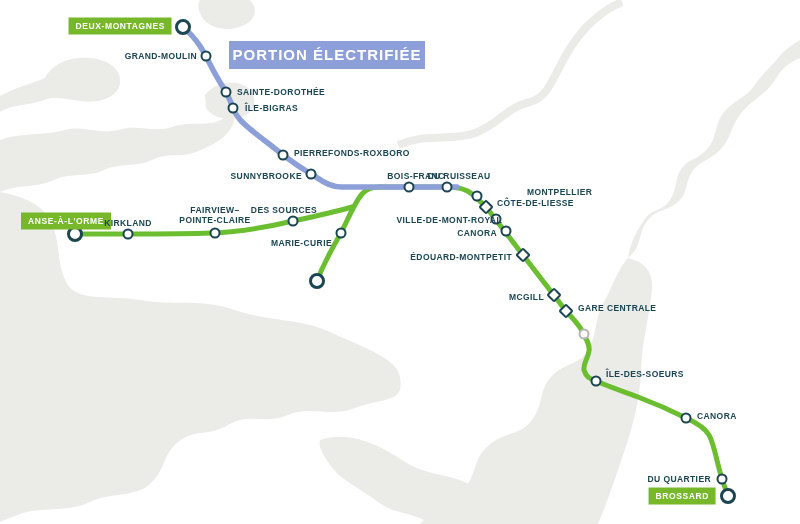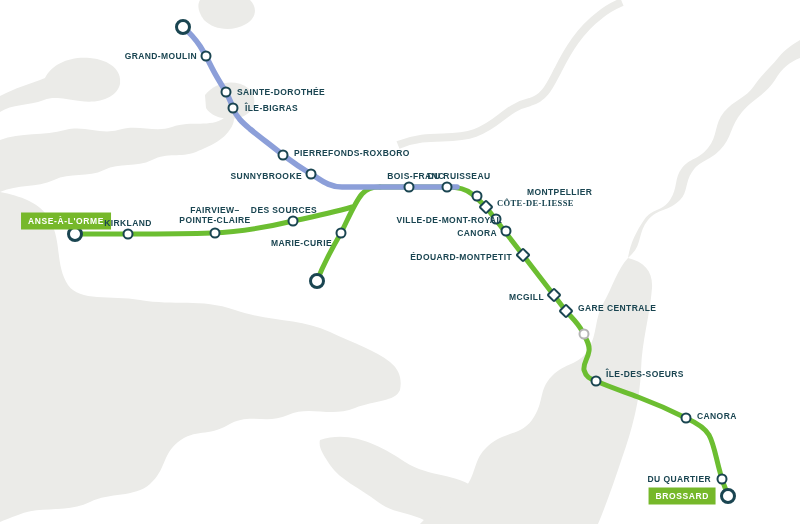--- a/index.html
+++ b/index.html
@@ -55,38 +55,39 @@
     <path class="water" d="M 628,258 C 645,262 653,272 652,288 C 650,315 642,340 641,370 C 640,400 632,430 622,458 C 614,482 606,505 598,524 L 420,524 C 432,510 450,505 462,492 C 478,474 472,460 488,446 C 505,431 520,436 532,420 C 545,402 538,390 552,376 C 566,362 578,366 588,350 C 598,334 594,318 604,302 C 612,288 618,268 628,258 Z"></path>
 
     <path class="rail-green" d="M 75,234 L 130,234 C 160,234 185,234 212,233 C 240,232 268,227 293,221 C 312,217 335,212 352,207"></path>
     <path class="rail-green" d="M 317,281 C 322,268 331,250 341,233 C 349,217 355,202 362,194 C 367,189 371,187 380,187"></path>
     <path class="rail-green" d="M 380,187 L 448,187 C 458,187 466,189 472,194 C 479,200 482,203 486,207 L 566,311 C 571,317 578,323 582,331 C 586,339 590,344 589,351 C 588,359 583,363 584,370 C 586,377 590,379 596,381 C 612,388 625,392 638,397 C 654,403 670,410 686,418 C 697,423 705,428 709,435 C 714,444 716,458 720,472 C 722,481 725,487 728,496"></path>
     <path id="rail-electrified" d="M 183,27 C 190,33 196,40 200,46 C 205,54 208,60 212,68 C 216,76 221,84 226,92 C 229,98 231,102 233,108 C 236,117 243,123 250,129 C 261,138 272,146 283,155 C 291,161 301,168 311,174 C 320,179 328,187 342,187 L 457,187"></path>
   </svg>
 
   <div id="stations-layer">
       <div class="marker terminal" style="left: 183px; top: 27px;"></div>
+      <div class="slabel badge anchor-left" style="left: 172px; top: 26px;">DEUX-MONTAGNES</div>
       <div class="marker stop" style="left: 206px; top: 56px;"></div>
       <div class="slabel anchor-left" style="left: 197px; top: 56px;">GRAND-MOULIN</div>
       <div class="marker stop" style="left: 226px; top: 92px;"></div>
       <div class="slabel anchor-right" style="left: 237px; top: 92px;">SAINTE-DOROTHÉE</div>
       <div class="marker stop" style="left: 233px; top: 108px;"></div>
       <div class="slabel anchor-right" style="left: 245px; top: 108px;">ÎLE-BIGRAS</div>
       <div class="marker stop" style="left: 283px; top: 155px;"></div>
       <div class="slabel anchor-right" style="left: 294px; top: 153px;">PIERREFONDS-ROXBORO</div>
       <div class="marker stop" style="left: 311px; top: 174px;"></div>
       <div class="slabel anchor-left" style="left: 302px; top: 176px;">SUNNYBROOKE</div>
       <div class="marker stop" style="left: 409px; top: 187px;"></div>
       <div class="slabel anchor-center" style="left: 404px; top: 176px; padding-left: 24px;">BOIS-FRANC</div>
       <div class="marker stop" style="left: 447px; top: 187px;"></div>
       <div class="slabel anchor-center" style="left: 459px; top: 176px;">DU RUISSEAU</div>
       <div class="marker stop" style="left: 477px; top: 196px;"></div>
       <div class="slabel anchor-right" style="left: 487px; top: 192px; padding-left: 40px;">MONTPELLIER</div>
       <div class="marker connection" style="left: 486px; top: 207px;"></div>
-      <div class="slabel anchor-right" style="left: 497px; top: 203px; font-family: Liberation Serif, serif;">CÔTE-DE-LIESSE</div>
+      <div class="slabel anchor-right" style="left: 497px; top: 203px;">CÔTE-DE-LIESSE</div>
       <div class="marker stop" style="left: 496px; top: 219px;"></div>
       <div class="slabel anchor-left" style="left: 487px; top: 220px; margin-left: 15px;">VILLE-DE-MONT-ROYAL</div>
       <div class="marker stop" style="left: 506px; top: 231px;"></div>
       <div class="slabel anchor-left" style="left: 497px; top: 233px;">CANORA</div>
       <div class="marker connection" style="left: 523px; top: 255px;"></div>
       <div class="slabel anchor-left" style="left: 512px; top: 257px;">ÉDOUARD-MONTPETIT</div>
       <div class="marker connection" style="left: 554px; top: 295px;"></div>
       <div class="slabel anchor-left" style="left: 544px; top: 297px;">MCGILL</div>
       <div class="marker connection" style="left: 566px; top: 311px;"></div>
       <div class="slabel anchor-right" style="left: 578px; top: 308px;">GARE CENTRALE</div>
@@ -108,13 +109,14 @@
         <div>FAIRVIEW–</div>
         <div>POINTE-CLAIRE</div>
       </div>
       <div class="marker stop" style="left: 293px; top: 221px;"></div>
       <div class="slabel anchor-center" style="left: 284px; top: 210px;">DES SOURCES</div>
       <div class="marker stop" style="left: 341px; top: 233px;"></div>
       <div class="slabel anchor-left" style="left: 332px; top: 219px; margin-top: 24px;">MARIE-CURIE</div>
       <div class="marker terminal" style="left: 317px; top: 281px;"></div>
     </div>
 
+  <div id="banner">PORTION ÉLECTRIFIÉE</div>
 </div>
 
 </body></html>

